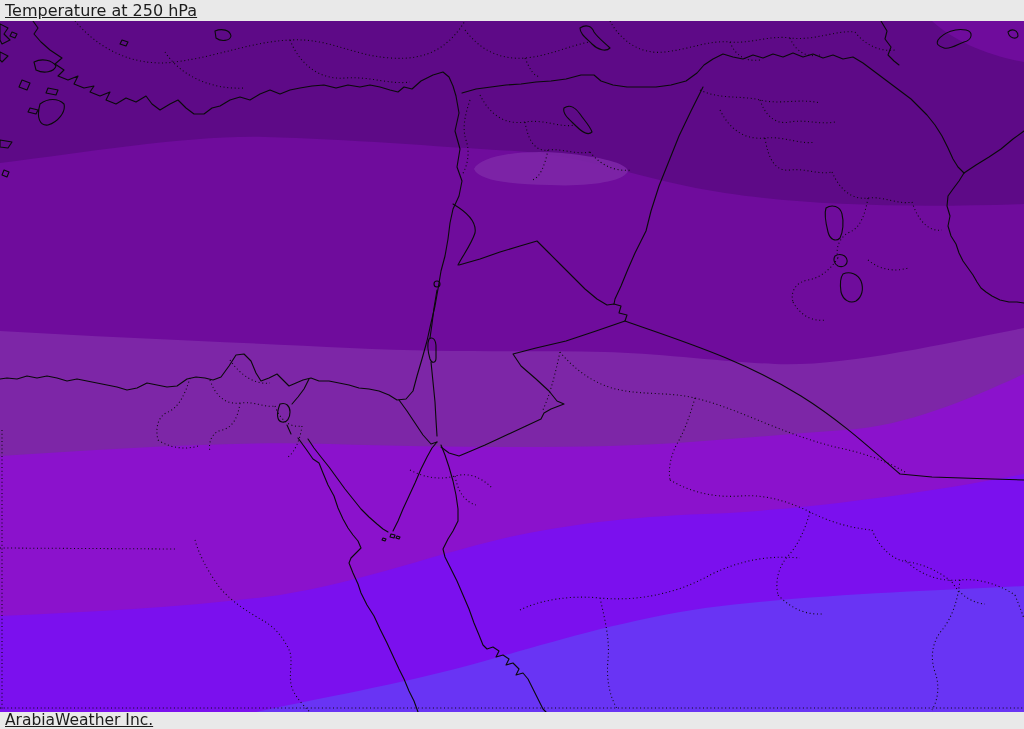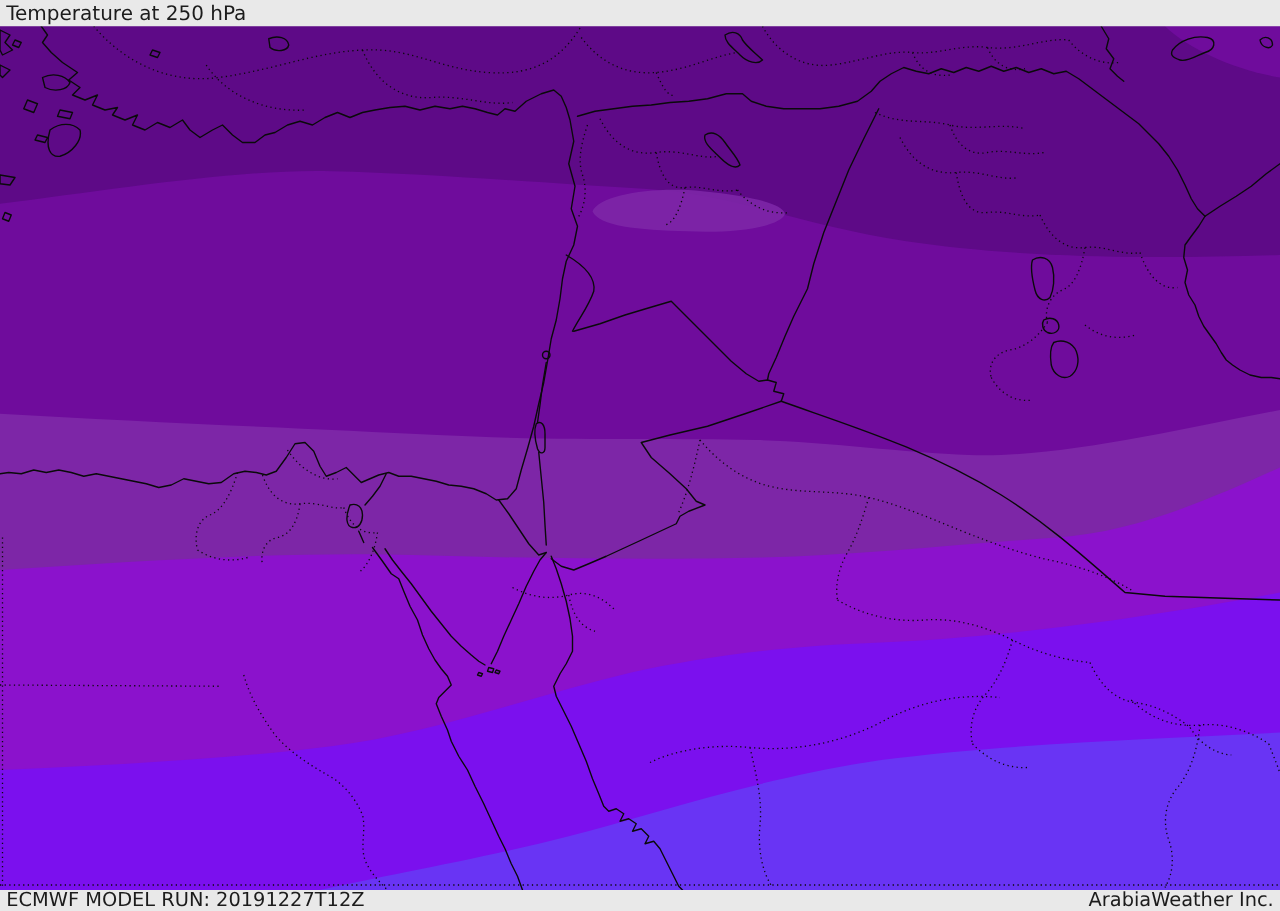--- a/index.html
+++ b/index.html
@@ -6,21 +6,21 @@
     --bar:#e9e9e9; --txt:#1c1c1c; --line:#0a0a0a;
   }
   html,body{margin:0;padding:0;background:#888;}
   .screen{
     position:relative;width:1024px;height:729px;overflow:hidden;
     font-family:"DejaVu Sans","Liberation Sans",sans-serif;background:#5e0a87;
   }
   .bar{
     position:absolute;left:0;width:1024px;background:var(--bar);color:var(--txt);
     display:flex;justify-content:space-between;align-items:center;
-    box-sizing:border-box;padding:0 5px;z-index:5;
+    box-sizing:border-box;padding:0 5px;z-index:5;text-decoration:underline;
   }
   .bar.header{top:0;height:21px;font-size:16px;line-height:21px;}
   .bar.footer{top:712px;height:17px;font-size:15.5px;line-height:17px;}
   .bar span{white-space:nowrap;}
   svg.map{position:absolute;left:0;top:0;z-index:1;}
   .solid path,.solid circle{fill:none;stroke:var(--line);stroke-width:1.1;stroke-linejoin:round;stroke-linecap:round;}
   .dotted path{fill:none;stroke:var(--line);stroke-width:1.05;stroke-dasharray:1 2.7;stroke-linecap:butt;}
 </style>
 </head>
 <body>
@@ -102,17 +102,16 @@
       <path d="M410,470 C425,478 440,480 455,476 C470,472 482,478 492,488 M455,476 C458,492 465,502 476,505"></path>
       <path d="M0,708 L1024,708"></path>
     </g>
   </svg>
 
   <div class="bar header">
     <span>Temperature at 250 hPa</span>
   </div>
 
   <div class="bar footer">
-    <span>ECMWF MODEL RUN: 20191227T12Z</span>
     <span>ArabiaWeather Inc.</span>
   </div>
 
 </div>
 
 </body></html>

